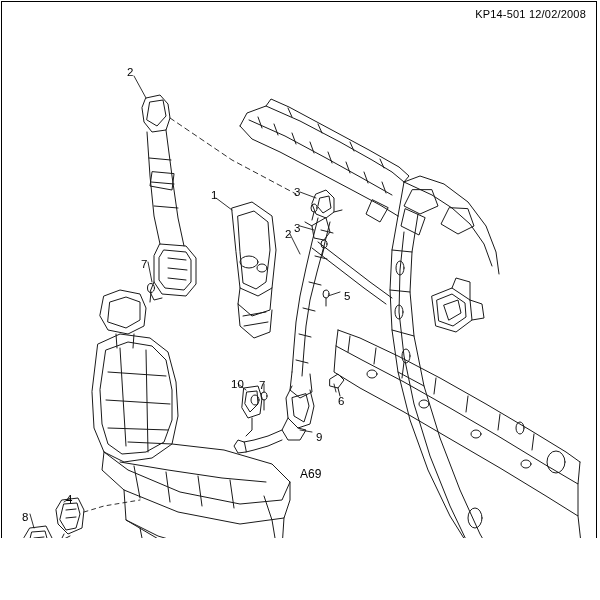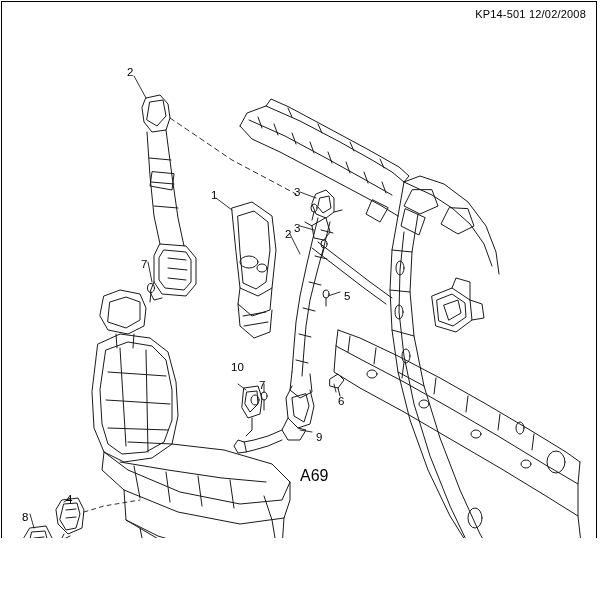--- a/index.html
+++ b/index.html
@@ -41,21 +41,21 @@
     height: 600px;
   }
   .callout {
     position: absolute;
     font-size: 11.5px;
     color: #000000;
     white-space: nowrap;
   }
   .diagram-label {
     position: absolute;
-    font-size: 16px;
+    font-size: 12px;
     color: #000000;
     white-space: nowrap;
   }
 </style>
 </head>
 <body>
 
 <div id="page">
 
   <div id="frame"></div>
@@ -247,21 +247,21 @@
     </g>
   </svg>
 
   <div class="callout" style="left:127px; top:66px;">2</div>
   <div class="callout" style="left:211px; top:189px;">1</div>
   <div class="callout" style="left:294px; top:186px;">3</div>
   <div class="callout" style="left:294px; top:222px;">3</div>
   <div class="callout" style="left:285px; top:228px;">2</div>
   <div class="callout" style="left:141px; top:258px;">7</div>
   <div class="callout" style="left:344px; top:290px;">5</div>
-  <div class="callout" style="left:231px; top:361px;">10</div>
+  <div class="callout" style="left:231px; top:378px;">10</div>
   <div class="callout" style="left:259px; top:379px;">7</div>
   <div class="callout" style="left:338px; top:395px;">6</div>
   <div class="callout" style="left:316px; top:431px;">9</div>
   <div class="callout" style="left:66px;  top:493px;">4</div>
   <div class="callout" style="left:22px;  top:511px;">8</div>
 
   <div class="diagram-label" style="left:300px; top:467px;">A69</div>
 
 </div>
 

